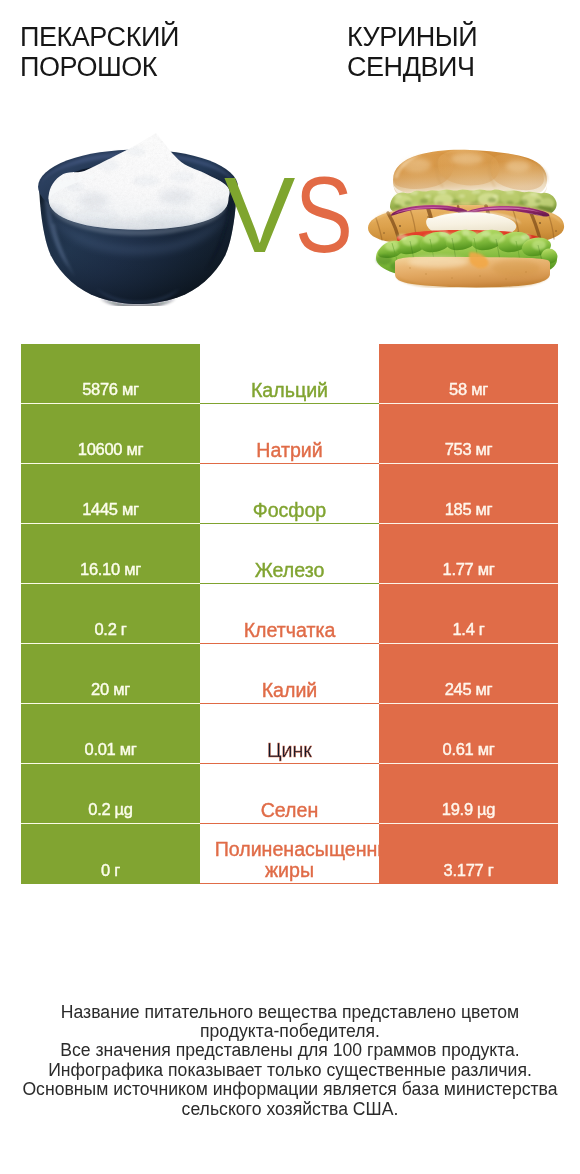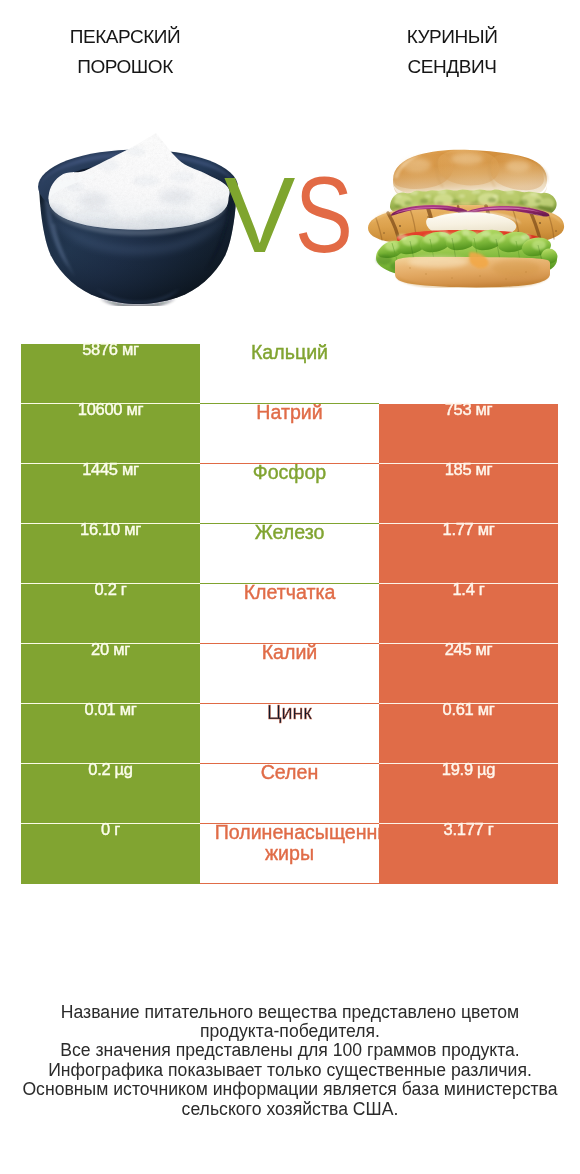--- a/index.html
+++ b/index.html
@@ -1,29 +1,29 @@
 <!DOCTYPE html>
 <html><head>
 <meta charset="utf-8">
 <style>
   html,body{margin:0;padding:0;}
   body{width:580px;height:1174px;background:#fff;font-family:"Liberation Sans",sans-serif;overflow:hidden;}
   .page{position:relative;width:580px;height:1174px;}
   
-  .title{position:absolute;top:22px;font-family:"Liberation Sans",sans-serif;font-weight:400;font-size:19px;letter-spacing:-0.45px;line-height:30px;color:#161616;text-align:center;}
+  .title{position:absolute;top:22px;font-family:"Liberation Sans",sans-serif;font-weight:400;font-size:27px;letter-spacing:-0.45px;line-height:30px;color:#161616;text-align:left;}
   .title.left{left:20px;width:210px;}
   .title.right{left:347px;width:210px;}
   
   .hero{position:absolute;}
   
   .vs{position:absolute;font-family:"Liberation Sans",sans-serif;font-size:107px;font-weight:400;line-height:107px;}
   
   .table{position:absolute;left:21px;top:344px;width:537px;}
   .row{display:flex;height:60px;box-sizing:border-box;}
-  .cell{display:flex;align-items:flex-start;justify-content:center;font-size:16.5px;font-weight:400;letter-spacing:-0.3px;box-sizing:border-box;}
+  .cell{display:flex;align-items:flex-end;justify-content:center;font-size:16.5px;font-weight:400;letter-spacing:-0.3px;box-sizing:border-box;}
   .cell span{position:relative;top:-4px;display:block;}
   .cl{width:179px;background:#81a431;color:#fcfdec;border-bottom:1.4px solid #fbfbe6;-webkit-text-stroke:0.42px #fcfdec;}
   .cm{width:179px;background:#fff;text-align:center;line-height:21px;font-size:19.6px;font-weight:400;letter-spacing:0;border-bottom:1.2px solid #ccc;overflow:hidden;}
   .cm span{top:-2px;}
   .cm.wide span{text-indent:38px;}
   .cr{width:179px;background:#e06c48;color:#fff6ec;border-bottom:1.4px solid #fdf3e7;-webkit-text-stroke:0.42px #fff6ec;}
   .row:last-child .cl,.row:last-child .cr{border-bottom:none;}
   
   .footer{position:absolute;left:0;top:1002.5px;width:580px;text-align:center;font-size:17.6px;line-height:19.4px;color:#2b2b2b;letter-spacing:0.02px;}
 </style>
@@ -432,20 +432,23 @@
   <div class="vs" style="left:295px;top:162px;color:#e26a45;transform:scaleX(0.81);transform-origin:left top;">S</div>
 
   <div class="table">
       <div class="row">
         <div class="cell cl">
           <span>5876 мг</span>
         </div>
         <div class="cell cm" style="color: rgb(129, 164, 49); -webkit-text-stroke: 0.4px rgb(129, 164, 49); border-bottom: 1px solid rgb(129, 164, 49);">
           <span>Кальций</span>
         </div>
+        <div class="cell cr">
+          <span>58 мг</span>
+        </div>
       </div>
       <div class="row">
         <div class="cell cl">
           <span>10600 мг</span>
         </div>
         <div class="cell cm" style="color: rgb(224, 108, 72); -webkit-text-stroke: 0.4px rgb(224, 108, 72); border-bottom: 1px solid rgb(224, 108, 72);">
           <span>Натрий</span>
         </div>
         <div class="cell cr">
           <span>753 мг</span>

